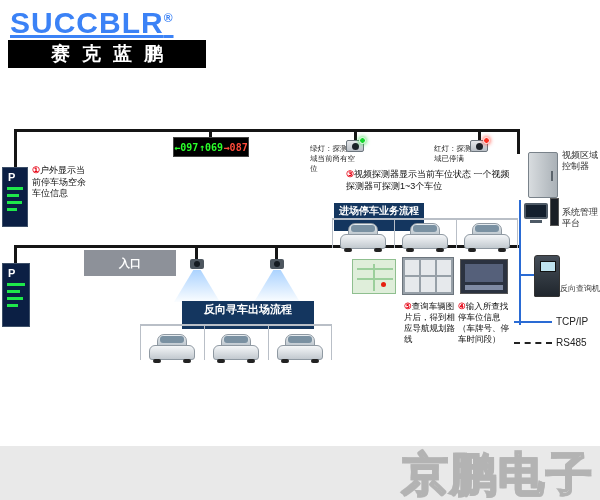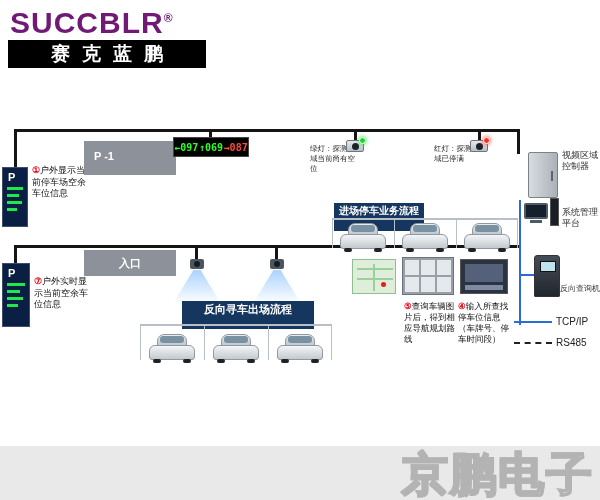--- a/index.html
+++ b/index.html
@@ -4,21 +4,21 @@
 <style>
   * { box-sizing: border-box; margin: 0; padding: 0; }
   html,body { width:600px; height:500px; background:#fff; }
   .canvas {
     position: relative; width: 600px; height: 500px; background: #fff;
     font-family: "Liberation Sans", sans-serif; overflow: hidden; color:#111;
   }
   .abs { position: absolute; }
 
   
-  .logo-top { position:absolute; left:10px; top:6px; font-size:30px; font-weight:800; letter-spacing:1px; color:#701a75; }
+  .logo-top { position:absolute; left:10px; top:6px; font-size:30px; font-weight:800; letter-spacing:1px; color:#3b82f6;text-decoration:underline; }
   .logo-top sup { font-size:12px; font-weight:700; }
   .logo-bar { position:absolute; left:8px; top:40px; width:198px; height:28px; background:#000; color:#fff;
     font-size:19px; font-weight:700; letter-spacing:12px; text-indent:12px; text-align:center; line-height:28px; }
 
   
   .cable { position:absolute; background:#151515; }
   .blue-line { position:absolute; background:#2a6bd4; }
 
   
   .lbl { position:absolute; font-size:9px; line-height:1.3; color:#111; }
@@ -128,42 +128,42 @@
     <div class="bar" style="width:16px;"></div>
     <div class="bar" style="width:12px;"></div>
     <div class="bar" style="width:15px;"></div>
     <div class="bar" style="width:10px;"></div>
   </div>
 
   <div class="lbl" style="left:32px;top:165px;width:60px;">
     <span class="num">①</span><span>户外显示当前停车场空余车位信息</span>
   </div>
 
-  <div class="road" style="left:84px;top:141px;width:92px;height:34px;">
-    <span>P -1</span>
-  </div>
 
   <div class="led" style="left:173px;top:137px;width:76px;height:20px;">
     <span style="color: rgb(43, 255, 43);">←097</span>
     <span style="color: rgb(43, 255, 43);">↑069</span>
     <span style="color: rgb(255, 75, 58);">→087</span>
   </div>
 
 
   <div class="note" style="left:310px;top:144px;width:46px;">绿灯：探测区域当前尚有空位</div>
   <div class="det" style="left:346px;top:140px;">
     <div class="lens"></div>
     <div class="dot green"></div>
   </div>
   <div class="note" style="left:434px;top:144px;width:46px;">红灯：探测区域已停满</div>
   <div class="det" style="left:470px;top:140px;">
     <div class="lens"></div>
     <div class="dot red"></div>
   </div>
 
+  <div class="lbl" style="left:346px;top:169px;width:168px;">
+    <span class="num">③</span><span>视频探测器显示当前车位状态 一个视频探测器可探测1~3个车位</span>
+  </div>
 
   <div class="badge" style="left:334px;top:203px;width:90px;height:28px;font-size:10px;line-height:15px;">进场停车业务流程</div>
 
   <div class="slots" style="left:332px;top:218px;width:186px;height:30px;">
     <i style="left:0;height:28px;"></i>
     <i style="left:62px;height:28px;"></i>
     <i style="left:124px;height:28px;"></i>
     <i style="left:185px;height:28px;"></i>
     <div class="car" style="left:8px;top:3px;">
         <div class="roof"></div>
@@ -199,23 +199,20 @@
   <div class="dev-lbl" style="left:562px;top:207px;width:38px;">系统管理平台</div>
 
   <div class="psign" style="left:2px;top:263px;width:28px;height:64px;">
     <div class="p">P</div>
     <div class="bar" style="width:18px;"></div>
     <div class="bar" style="width:13px;"></div>
     <div class="bar" style="width:16px;"></div>
     <div class="bar" style="width:11px;"></div>
   </div>
 
-  <div class="lbl" style="left:34px;top:276px;width:54px;">
-    <span class="num">⑦</span><span>户外实时显示当前空余车位信息</span>
-  </div>
 
   <div class="road center" style="left:84px;top:250px;width:92px;height:26px;">
     <span>入口</span>
   </div>
 
   <div class="cam" style="left:190px;top:259px;">
       <div class="lens"></div>
     </div>
   <div class="cone" style="left:174px;top:270px;width:46px;height:32px;"></div>
   <div class="cam" style="left:270px;top:259px;">

